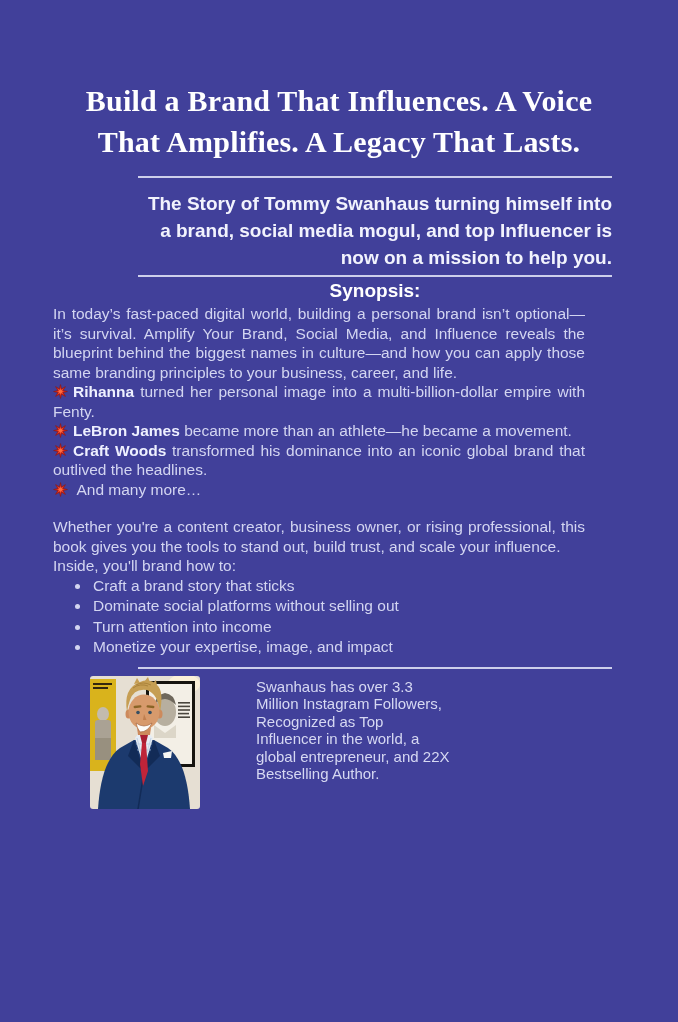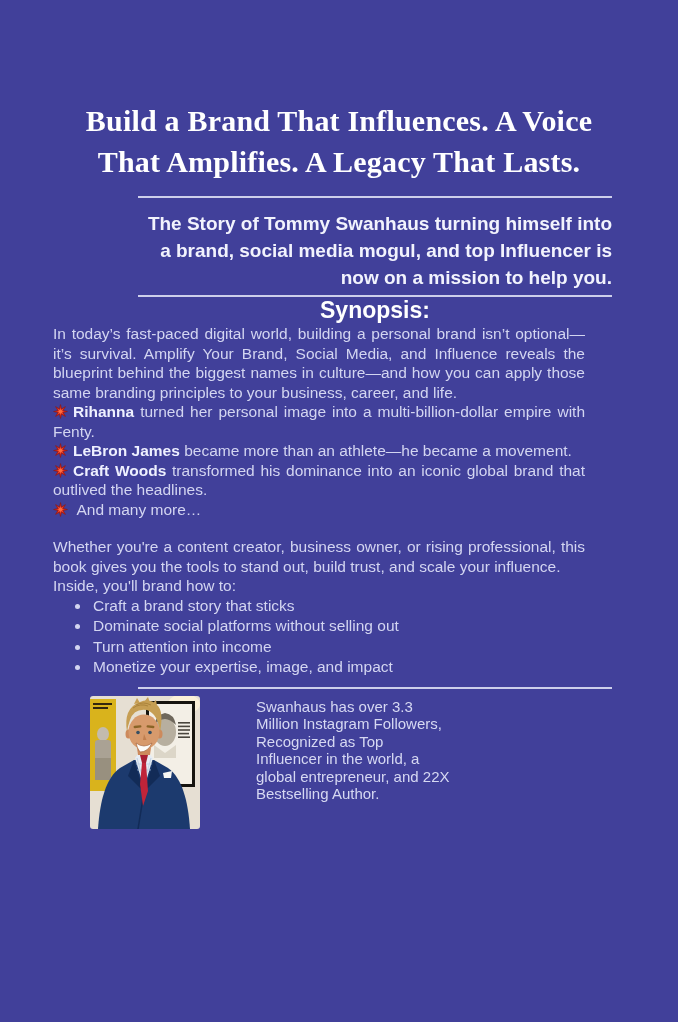--- a/index.html
+++ b/index.html
@@ -12,21 +12,21 @@
   html,body{background:var(--background);}
   .page{
     position:relative;
     width:678px;height:1022px;
     background:var(--background);
     overflow:hidden;
     font-family:"Liberation Sans",sans-serif;
     color:var(--body-text);
   }
   .title{
-    padding-top:100px;
+    padding-top:80px;
     text-align:center;
     font-family:"Liberation Serif","DejaVu Serif",serif;
     font-weight:700;
     font-size:30px;
     line-height:41px;
     color:var(--heading-text);
     letter-spacing:.2px;
   }
   .title span{display:block;white-space:nowrap;}
   .divider{
@@ -45,21 +45,21 @@
     font-weight:700;
     font-size:19px;
     line-height:27px;
     color:#f2f3fd;
   }
   .synopsis-heading{
     margin-left:138px;
     width:474px;
     text-align:center;
     font-weight:700;
-    font-size:23px;
+    font-size:19px;
     line-height:27px;
     color:var(--heading-text);
   }
   .column{margin:0 93px 0 53px;}
   .body-text{
     font-size:15.5px;
     line-height:19.5px;
     text-align:justify;
   }
   .hl{font-size:15.5px;line-height:19.5px;text-align:justify;}

